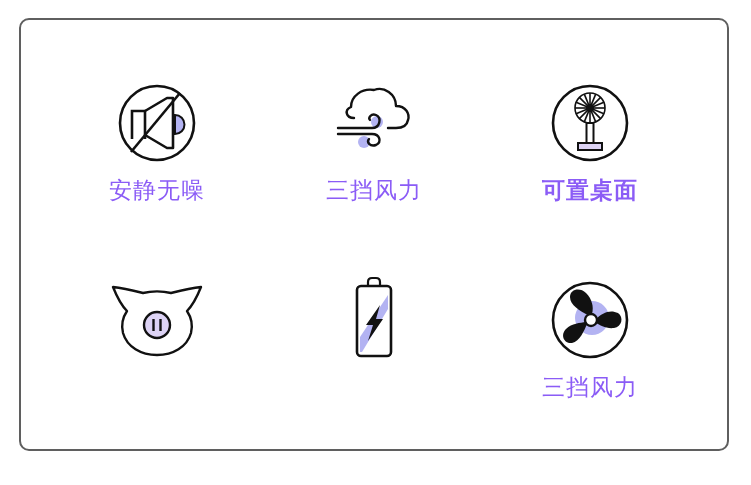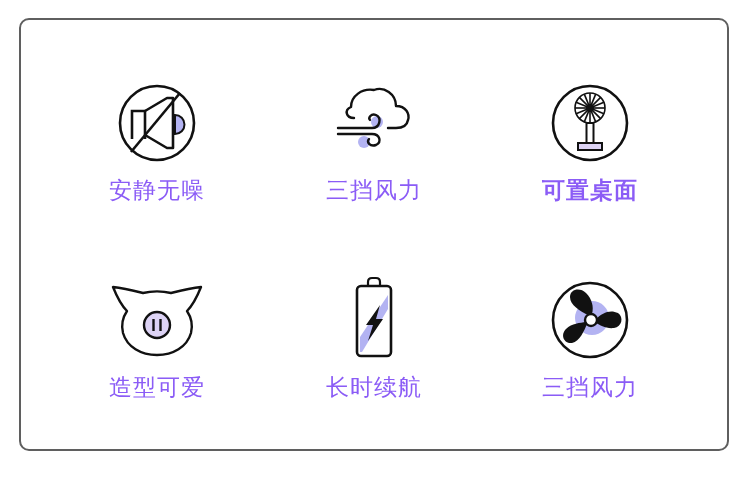--- a/index.html
+++ b/index.html
@@ -73,31 +73,29 @@
   <div class="label">可置桌面</div>
 </div>
 
 <div class="feature" id="f3">
   <svg class="icon" viewBox="0 0 100 90">
     <path d="M6 12 C16 13 28 16 36 18 C44 16 56 16 64 18 C72 16 84 13 94 12 C90 22 86 30 80 36 C84 42 86 50 84 58 C80 72 66 80 50 80 C34 80 20 72 16 58 C14 50 16 42 20 36 C14 30 10 22 6 12 Z" fill="#fff" stroke="#111" stroke-width="2.4" stroke-linejoin="round"></path>
     <circle cx="50" cy="50" r="13" fill="#ddd3f5" stroke="#111" stroke-width="2.4"></circle>
     <line x1="46.5" y1="44" x2="46.5" y2="56" stroke="#111" stroke-width="2.4"></line>
     <line x1="53.5" y1="44" x2="53.5" y2="56" stroke="#111" stroke-width="2.4"></line>
   </svg>
-  <div class="label">造型可爱</div>
 </div>
 
 <div class="feature" id="f4">
   <svg class="icon" viewBox="0 0 100 90">
     <path d="M44 11 L44 7 C44 4 46 3 48 3 L52 3 C54 3 56 4 56 7 L56 11 Z" fill="#fff" stroke="#111" stroke-width="2.2"></path>
     <polygon points="64,20 64,34 38,77 36,77 36,62" fill="#b3b3f2"></polygon>
     <rect x="33" y="11" width="34" height="70" rx="4" fill="none" stroke="#111" stroke-width="2.6"></rect>
     <polygon points="56,30 42,50 49,50 44,66 59,44 52,44" fill="#111"></polygon>
   </svg>
-  <div class="label">长时续航</div>
 </div>
 
 <div class="feature" id="f5">
   <svg class="icon" viewBox="0 0 100 90">
     <circle cx="50" cy="45" r="37" fill="none" stroke="#111" stroke-width="2.6"></circle>
     <circle cx="52" cy="43" r="17" fill="#b3b3f2"></circle>
     <path d="M48 40 C40 36 30 30 30 22 C30 14 40 12 46 18 C52 24 54 32 52 39 Z" fill="#111"></path>
     <path d="M56 44 C62 38 70 34 78 38 C84 42 82 52 74 53 C66 54 60 50 56 48 Z" fill="#111"></path>
     <path d="M47 49 C44 56 40 66 32 68 C24 69 20 60 26 54 C32 48 40 48 46 47 Z" fill="#111"></path>
     <circle cx="51" cy="45" r="6" fill="#fff" stroke="#111" stroke-width="2.4"></circle>

